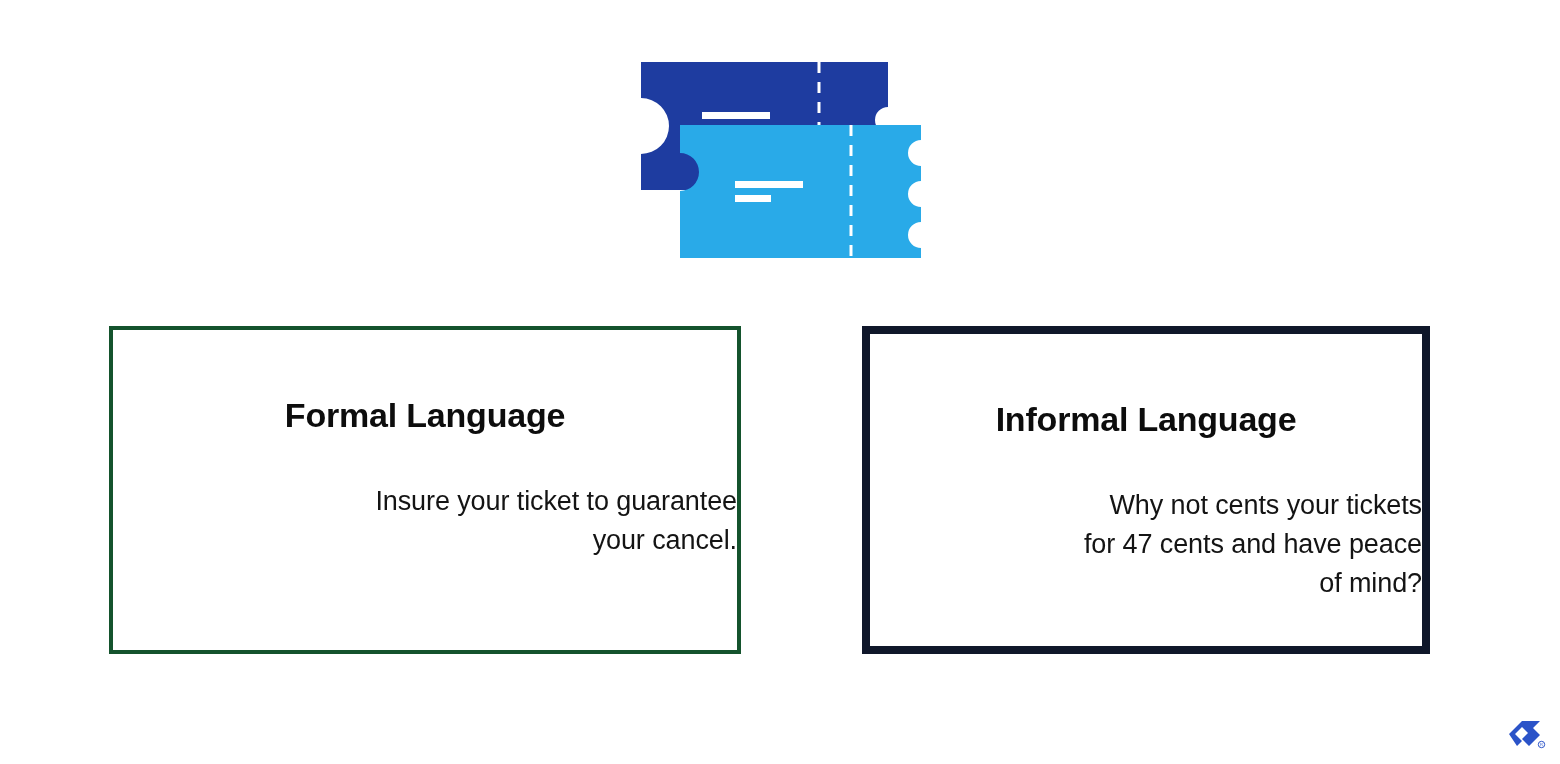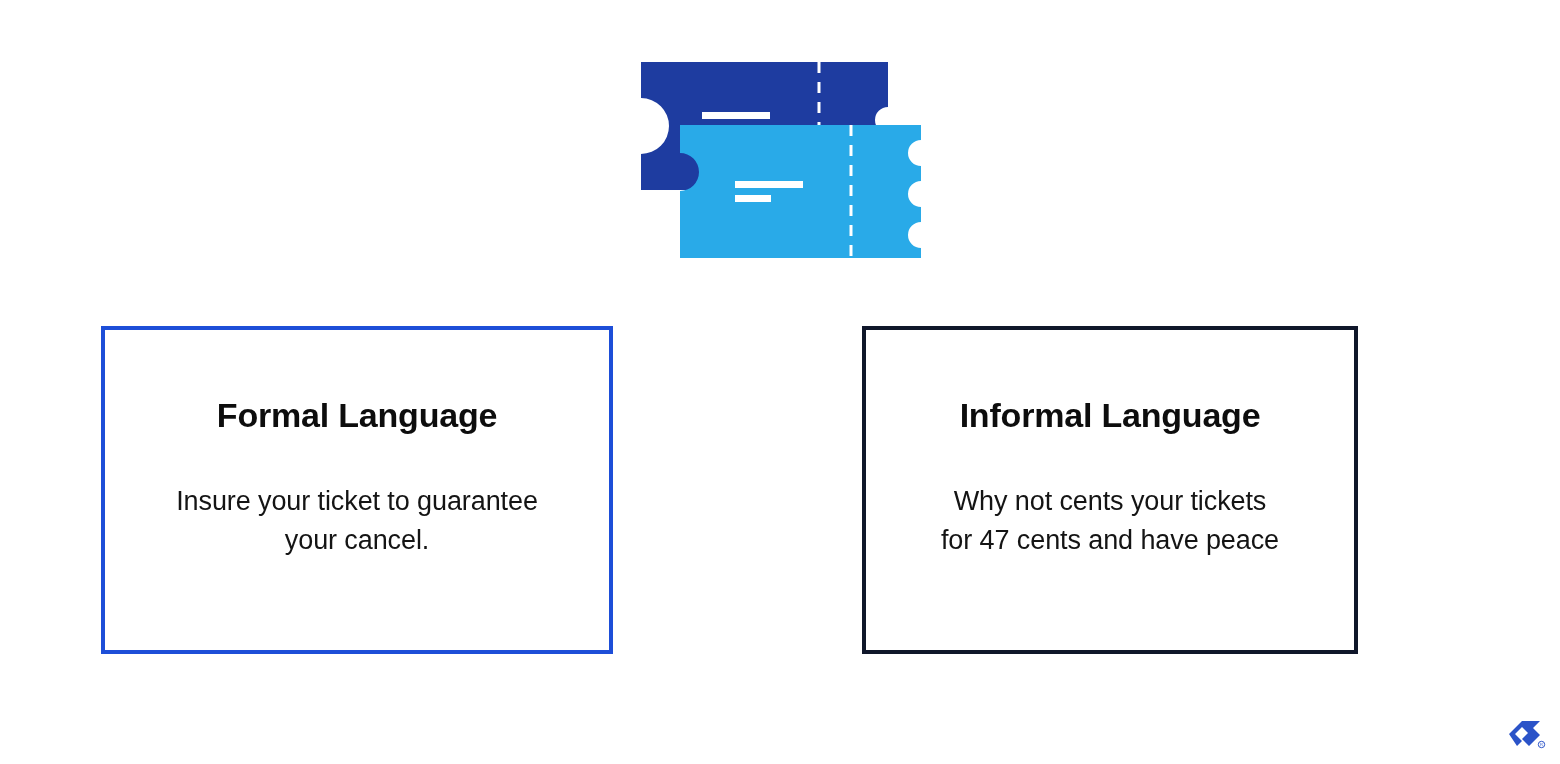--- a/index.html
+++ b/index.html
@@ -30,28 +30,28 @@
     position: absolute;
     top: 326px;
     height: 328px;
     box-sizing: border-box;
     background: #ffffff;
     display: flex;
     flex-direction: column;
     align-items: center;
   }
   #formal-box {
-    left: 101px;
-    width: 512px;
-    border: 4px solid #1d4ed8;
+    left: 109px;
+    width: 632px;
+    border: 4px solid #14532d;
   }
   #informal-box {
     left: 862px;
-    width: 496px;
-    border: 4px solid #0f172a;
+    width: 568px;
+    border: 8px solid #0f172a;
   }
 
   .box-title {
     font-size: 34px;
     font-weight: bold;
     color: #0d0d0d;
     letter-spacing: -0.2px;
     margin: 0;
     padding: 0;
     position: absolute;
@@ -67,21 +67,21 @@
     font-size: 27px;
     font-weight: normal;
     color: #141414;
     line-height: 39px;
     margin: 0;
     padding: 0;
     position: absolute;
     top: 152px;
     left: 0;
     right: 0;
-    text-align: center;
+    text-align: right;
     letter-spacing: -0.1px;
   }
   .box-body .line { display: block; }
 
   
   #brand-logo {
     position: absolute;
     right: 12px;
     bottom: 10px;
     width: 44px;
@@ -141,20 +141,21 @@
     <span class="line">Insure your ticket to guarantee</span>
     <span class="line">your cancel.</span>
   </p>
 </div>
 
 <div id="informal-box" class="compare-box">
   <h2 class="box-title">Informal Language</h2>
   <p class="box-body">
     <span class="line">Why not cents your tickets</span>
     <span class="line">for 47 cents and have peace</span>
+    <span class="line">of mind?</span>
   </p>
 </div>
 
 <div id="brand-logo">
   <svg width="44" height="40" viewBox="0 0 44 40" xmlns="http://www.w3.org/2000/svg">
     <path fill="#2B53C8" d="
       M 5 20
       L 18 7
       L 36 7
       L 29 14

